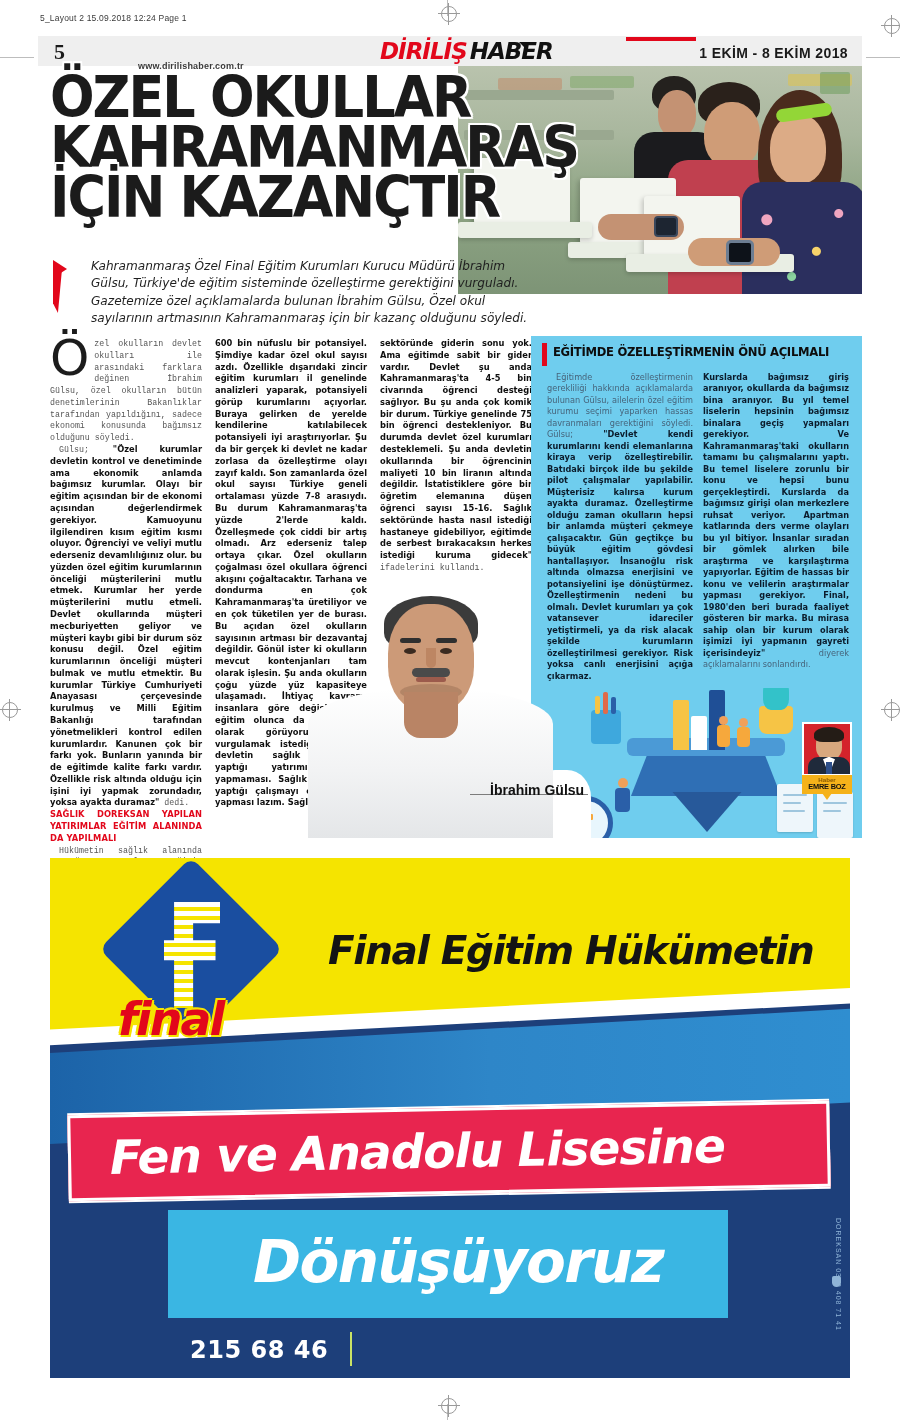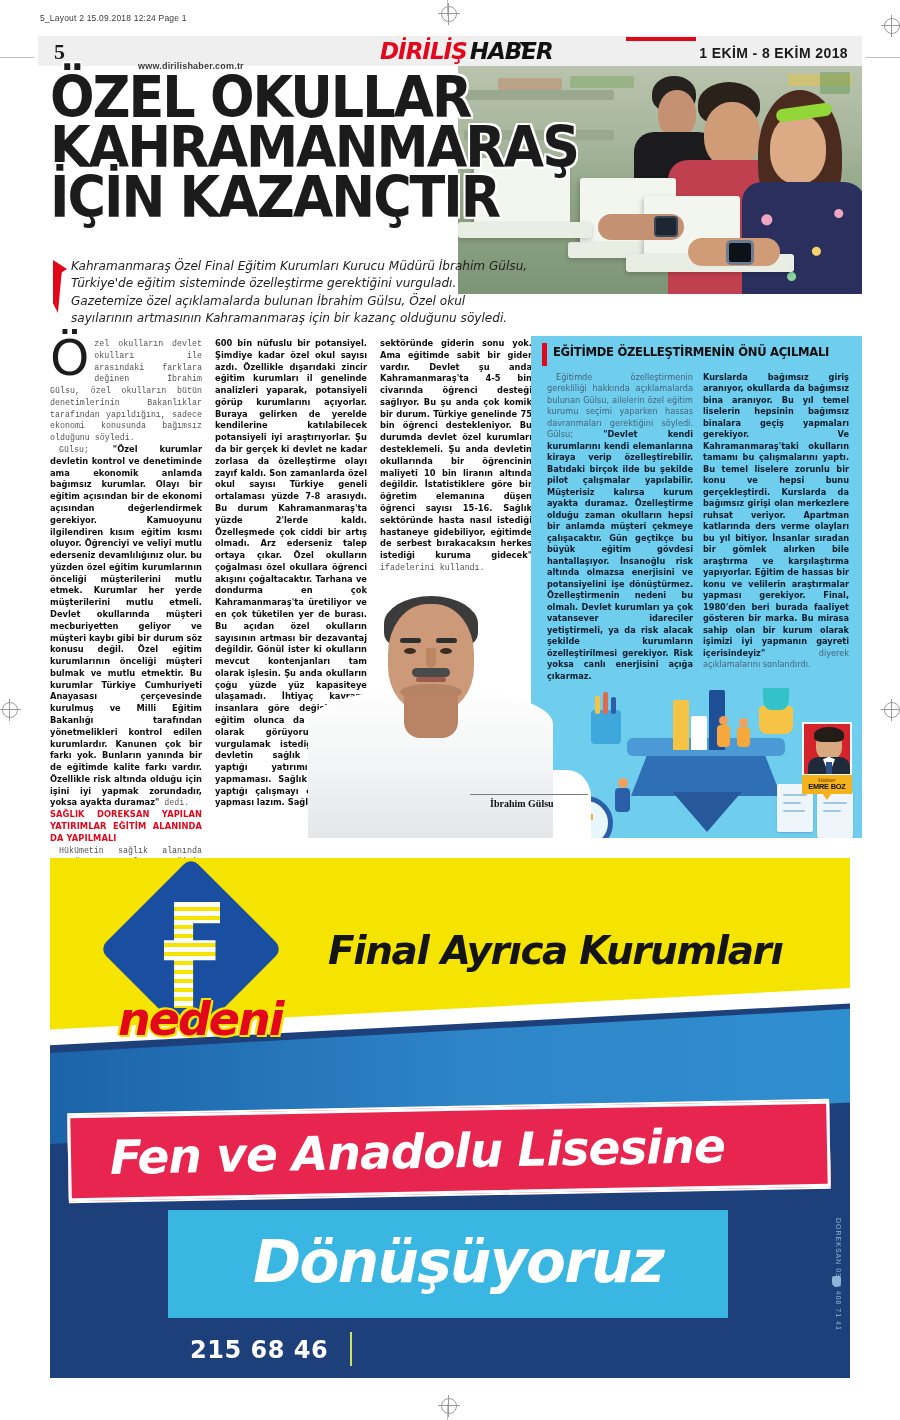--- a/index.html
+++ b/index.html
@@ -56,21 +56,21 @@
      font-size:57px;line-height:.88;letter-spacing:-2.2px;
      transform:scaleX(.92);transform-origin:left center;
      text-shadow:2px 0 0 #fff,-2px 0 0 #fff,0 2px 0 #fff,0 -2px 0 #fff,2px 2px 0 #fff,-2px -2px 0 #fff,2px -2px 0 #fff,-2px 2px 0 #fff;}
 
   
   .standfirst{position:absolute;left:33px;top:222px;width:460px;z-index:6;}
   .sf-redarrow{position:absolute;left:-18px;top:2px;width:0;height:0;
      border-left:14px solid #e2071b;border-top:9px solid transparent;border-bottom:9px solid transparent;}
   .sf-redtail{position:absolute;left:-18px;top:11px;width:9px;height:44px;background:#e2071b;
      clip-path:polygon(0 0,100% 0,55% 100%,0 78%);}
-  .sf-text{font-family:"DejaVu Sans",sans-serif;font-style:italic;font-size:12.1px;line-height:1.43;color:#1f1f1f;}
+  .sf-text{font-family:"DejaVu Sans",sans-serif;font-style:italic;font-size:12.1px;line-height:1.43;color:#1f1f1f;margin-left:20px;}
 
   
   .body-area{position:absolute;left:12px;top:302px;width:800px;}
   .col{position:absolute;font-family:"DejaVu Sans",sans-serif;color:#1c1c1c;}
   .col p{margin:0;text-align:justify;font-size:8.3px;line-height:1.42;}
   .col p.ind{text-indent:9px;}
   .lite{color:#555;font-family:Liberation Mono, monospace;}
   .bold{font-weight:bold;color:#0f0f0f;}
   .dropcap{float:left;font-family:"DejaVu Sans",sans-serif;font-size:50px;line-height:.78;font-weight:normal;
      margin:1px 5px 0 0;color:#1c1c1c;}
@@ -119,22 +119,22 @@
      linear-gradient(180deg,#ffffff 0%,#f2f3f4 55%,#e4e6e8 100%);border-radius:50% 50% 0 0/24% 24% 0 0;}
   .p-neck{position:absolute;left:96px;top:116px;width:54px;height:46px;background:#b98465;border-radius:0 0 16px 16px;}
   .p-head{position:absolute;left:80px;top:28px;width:86px;height:108px;background:#cc9a78;border-radius:46% 46% 42% 42%;}
   .p-hair{position:absolute;left:76px;top:20px;width:94px;height:56px;background:#3b3b3b;border-radius:50% 50% 34% 34%;}
   .p-brow{position:absolute;width:21px;height:5px;background:#2f2f2f;border-radius:3px;}
   .p-eye{position:absolute;width:12px;height:6px;background:#3a2a20;border-radius:50%;}
   .p-nose{position:absolute;left:118px;top:72px;width:10px;height:20px;background:#bd8663;border-radius:0 0 6px 6px;}
   .p-mouth{position:absolute;left:108px;top:101px;width:30px;height:5px;background:#9c5b4c;border-radius:4px;}
   .p-stache{position:absolute;left:104px;top:92px;width:38px;height:9px;background:#4a4a4a;border-radius:5px;}
   .p-shadow{position:absolute;left:92px;top:108px;width:62px;height:16px;background:rgba(90,60,40,.22);border-radius:50%;}
-  .caption{position:absolute;left:452px;top:746px;z-index:7;font-family:Liberation Serif, serif;
-     font-size:10px;font-weight:bold;color:#111;background:rgba(255,255,255,.0);margin-top:16px;}
+  .caption{position:absolute;left:452px;top:746px;z-index:7;font-family:Liberation Sans, sans-serif;
+     font-size:14px;font-weight:bold;color:#111;background:rgba(255,255,255,.0);}
   .caprule{position:absolute;left:432px;top:758px;width:118px;height:1px;background:#7c7c7c;z-index:7;}
 
   
   .ad{position:absolute;left:12px;top:822px;width:800px;height:520px;overflow:hidden;background:#f5e400;}
   .ad-yellow{position:absolute;left:0;top:0;width:800px;height:230px;background:#f5e400;}
   .ad-navy{position:absolute;left:0;top:0;width:800px;height:520px;background:#1d3f7a;
      clip-path:polygon(0 34%,100% 26%,100% 100%,0 100%);}
   .ad-white-slash{position:absolute;left:0;top:0;width:800px;height:520px;background:#ffffff;
      clip-path:polygon(0 33%,100% 25%,100% 28%,0 36%);}
   .ad-bluemid{position:absolute;left:0;top:0;width:800px;height:520px;
@@ -362,24 +362,24 @@
 
     <div class="ad">
       <div class="ad-yellow"></div>
       <div class="ad-navy"></div>
       <div class="ad-white-slash"></div>
       <div class="ad-bluemid"></div>
 
       <div class="logo">
         <div class="logo-diamond"></div>
         <div class="logo-f"></div>
-        <div class="logo-word">nedeni</div>
-      </div>
-
-      <div class="ad-title">Final Ayrıca Kurumları</div>
+        <div class="logo-word">final</div>
+      </div>
+
+      <div class="ad-title">Final Eğitim Hükümetin</div>
 
       <div class="ad-redband"></div>
       <div class="ad-redtxt">Fen ve Anadolu Lisesine</div>
 
       <div class="ad-cyan"></div>
       <div class="ad-cyantxt">Dönüşüyoruz</div>
 
       <div class="ad-phone">215 68 46</div>
       <div class="ad-divider"></div>
 

